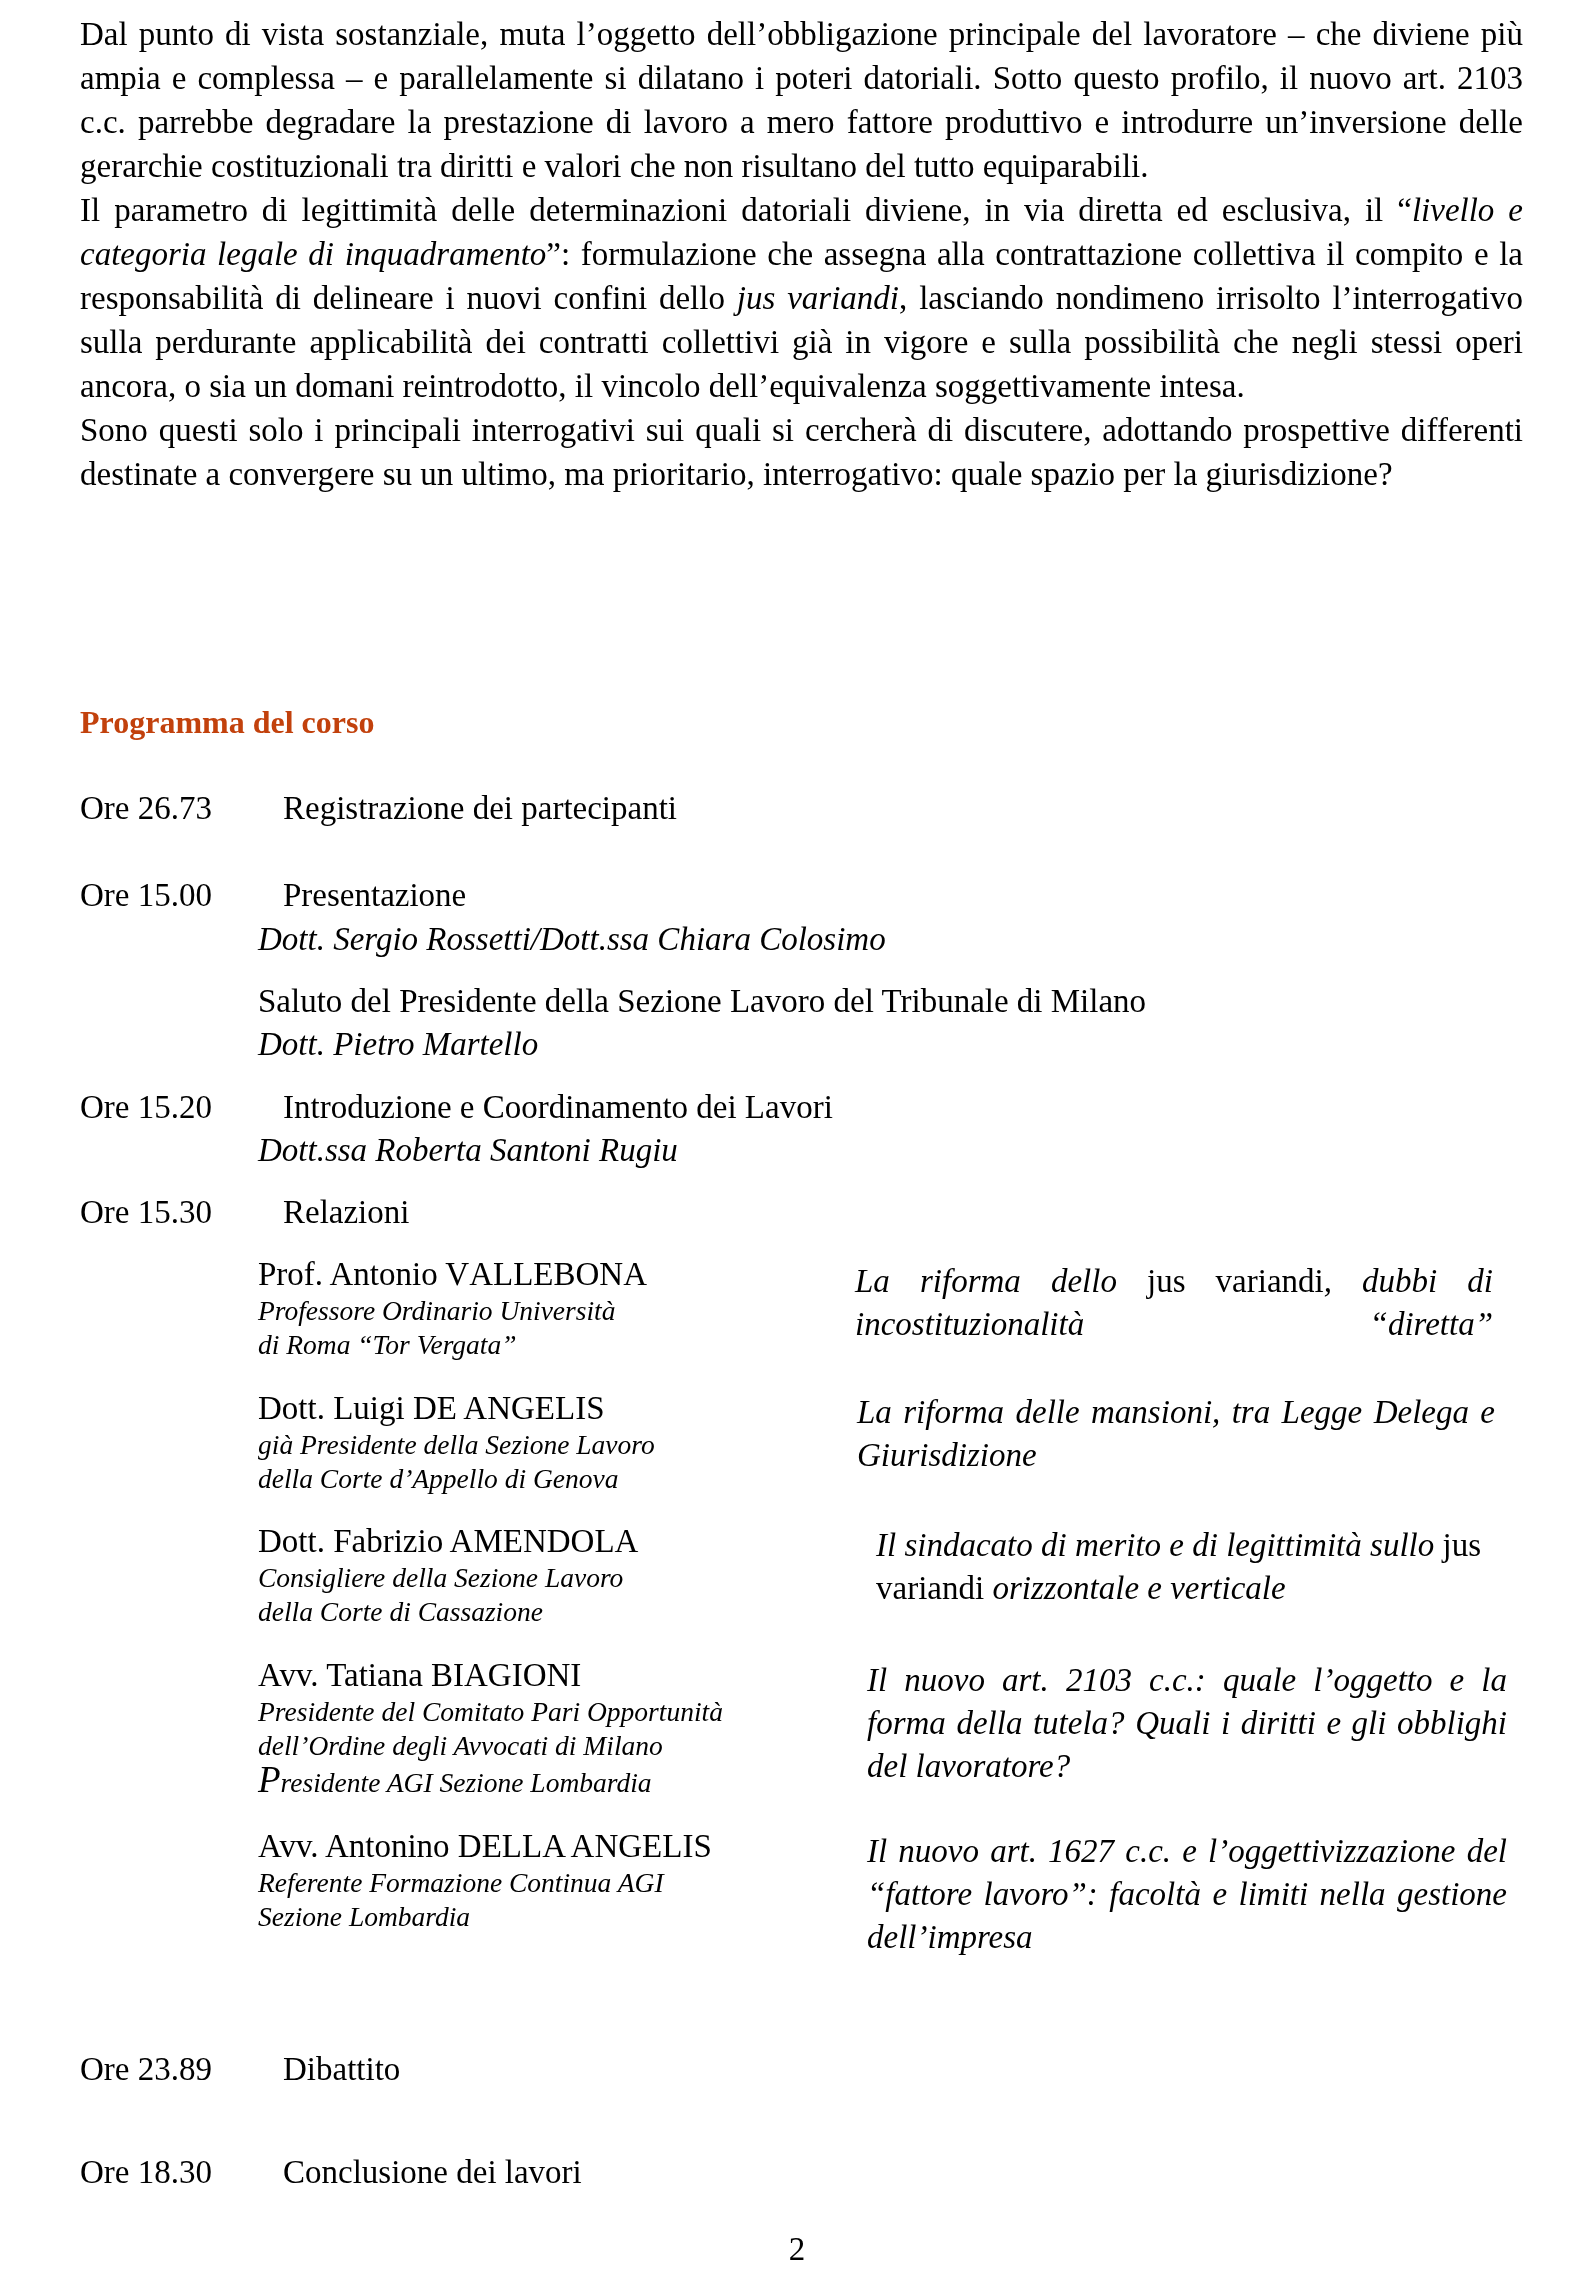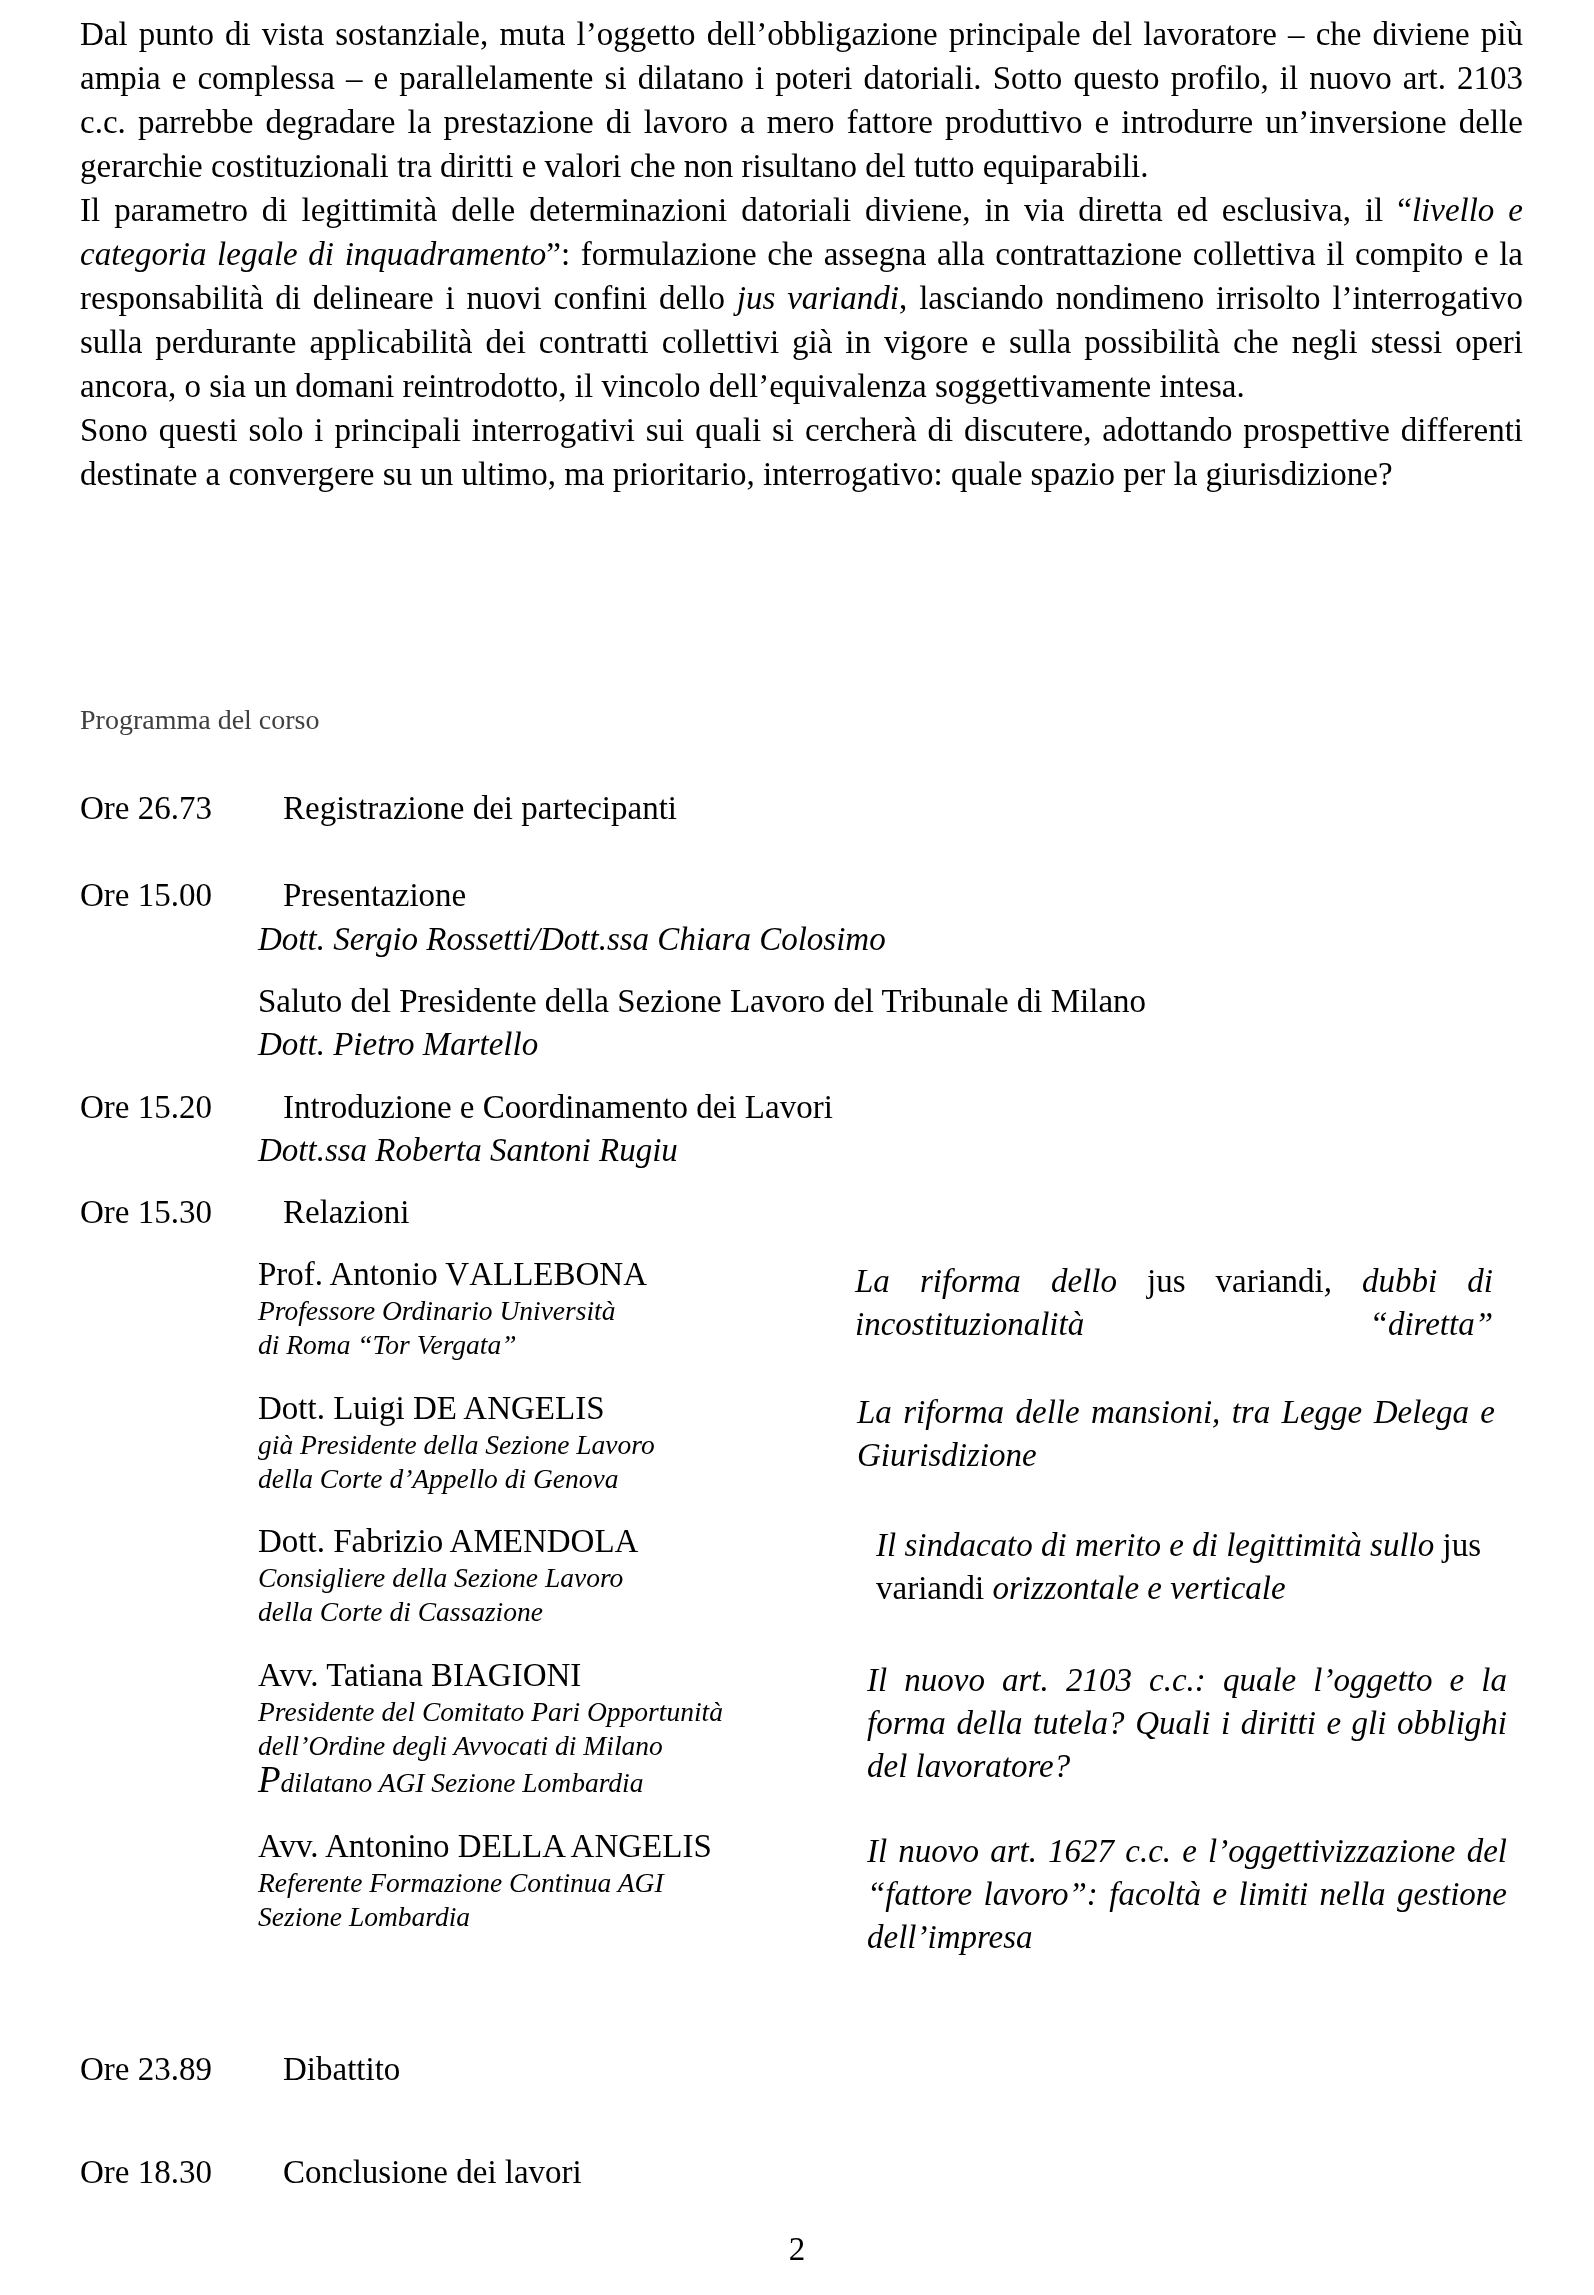--- a/index.html
+++ b/index.html
@@ -12,21 +12,21 @@
 
   .intro {
     position: absolute; left: 80px; top: 12px; width: 1443px;
     font-size: 33px; line-height: 44px; text-align: justify;
   }
   .intro p { margin: 0; }
   .intro i { font-style: italic; }
 
   .section-title {
     position: absolute; left: 80px; top: 704px;
-    font-size: 28px; font-weight: normal; color: #404040;
+    font-size: 32px; font-weight: bold; color: #c2410c;
   }
 
   .slot { position: absolute; left: 80px; font-size: 33px; line-height: 43px; }
   .slot .time { position: absolute; left: 0; width: 178px; white-space: nowrap; }
   .slot .label { position: absolute; left: 178px; white-space: nowrap; margin-left: 25px; }
   .sub { position: absolute; left: 258px; font-size: 33px; line-height: 43px; white-space: nowrap; font-style: italic; }
   .sub.upright { font-style: normal; }
 
   .speaker { position: absolute; left: 258px; }
   .speaker .name { font-size: 33px; line-height: 40px; white-space: nowrap; }
@@ -102,21 +102,21 @@
     <div class="role">della Corte di Cassazione</div>
   </div>
   <div class="talk" style="left:876px; top:1524px; width:653px; text-align:left">
     <span>Il sindacato di merito e di legittimità sullo </span><span class="up">jus variandi</span><span> orizzontale e verticale</span>
   </div>
 
   <div class="speaker" style="top:1655px">
     <div class="name"><span>Avv. Tatiana</span> <span>B</span><span class="sc">IAGIONI</span></div>
     <div class="role">Presidente del Comitato Pari Opportunità</div>
     <div class="role">dell’Ordine degli Avvocati di Milano</div>
-    <div class="role"><span class="bigP">P</span><span>dilatano AGI Sezione Lombardia</span></div>
+    <div class="role"><span class="bigP">P</span><span>residente AGI Sezione Lombardia</span></div>
   </div>
   <div class="talk" style="left:867px; top:1659px; width:640px">Il nuovo art. 2103 c.c.: quale l’oggetto e la forma della tutela? Quali i diritti e gli obblighi del lavoratore?</div>
 
   <div class="speaker" style="top:1826px">
     <div class="name"><span>Avv. Antonino</span> <span>D</span><span class="sc">ELLA ANGELIS</span></div>
     <div class="role">Referente Formazione Continua AGI</div>
     <div class="role">Sezione Lombardia</div>
   </div>
   <div class="talk" style="left:867px; top:1830px; width:640px">Il nuovo art. 1627 c.c. e l’oggettivizzazione del “fattore lavoro”: facoltà e limiti nella gestione dell’impresa</div>
 

